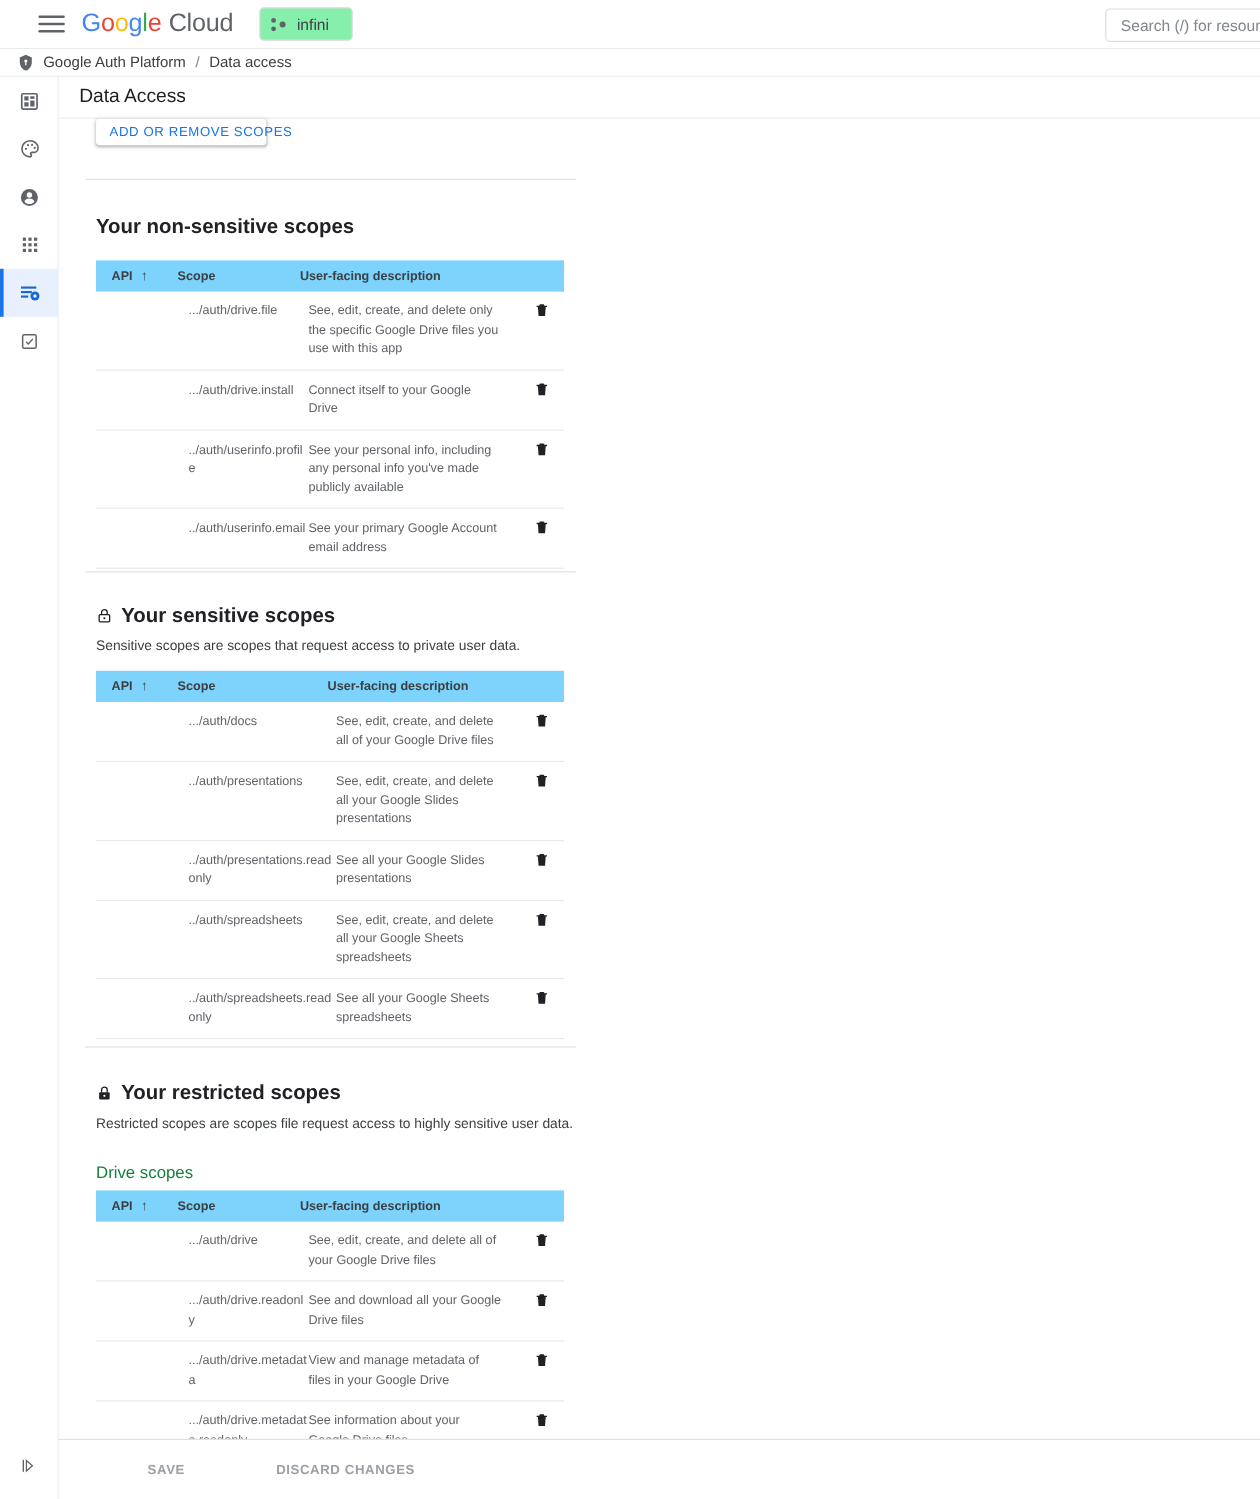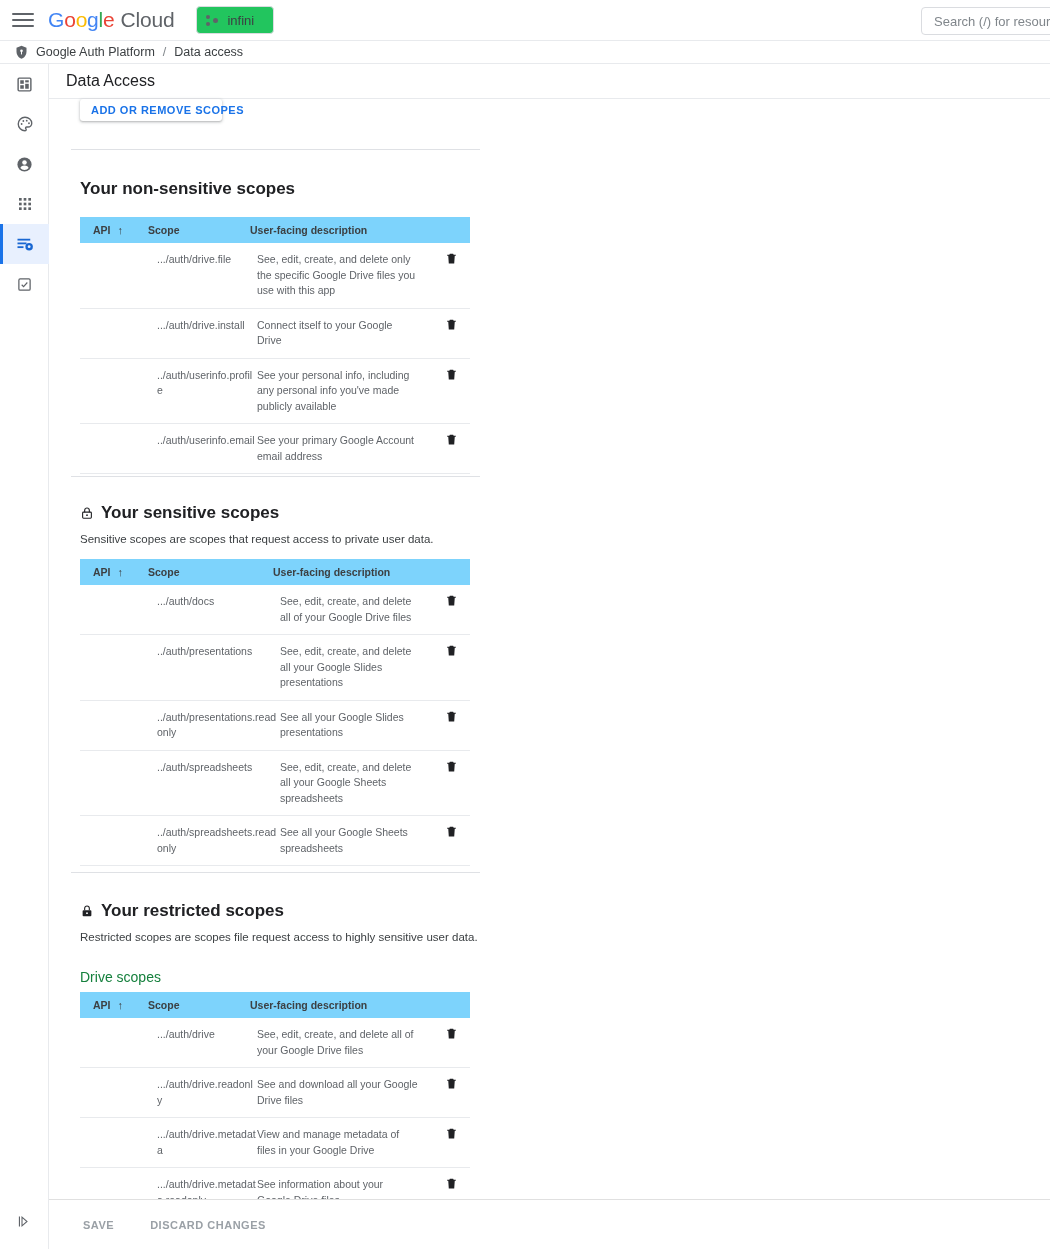--- a/index.html
+++ b/index.html
@@ -11,21 +11,21 @@
     color: #202124;
     overflow: hidden;
   }
 
   
   .appbar {
     position: absolute; top: 0; left: 0;
     width: 1050px; height: 41px;
     background: #fff;
     border-bottom: 1px solid #e8eaed;
-    display: flex; align-items: center;
+    display: flex; align-items: center; padding-left: 20px;
   }
   .hamburger {
     width: 22px; height: 22px; margin-left: 12px; margin-right: 12px;
     display: flex; flex-direction: column; justify-content: center; gap: 4px;
     cursor: pointer;
   }
   .hamburger span { display: block; height: 2px; background: #5f6368; border-radius: 1px; }
   .brand {
     font-size: 21px; letter-spacing: -0.2px;
     display: flex; align-items: baseline; gap: 6px;
@@ -35,21 +35,21 @@
   .brand .g-logo .b { color:#4285F4; } .brand .g-logo .r { color:#EA4335; }
   .brand .g-logo .y { color:#FBBC05; } .brand .g-logo .g { color:#34A853; }
   .brand .cloud { color: #5f6368; font-weight: 400; }
 
   .project-chip {
     margin-left: 22px;
     height: 28px; min-width: 78px;
     border: 1px solid #dadce0; border-radius: 4px;
     display: flex; align-items: center; gap: 8px;
     padding: 0 12px 0 9px;
-    font-size: 13px; color: #3c4043; cursor: pointer; background:#22c55e;
+    font-size: 13px; color: #3c4043; cursor: pointer; background:#86efac;
   }
   .chip-dots { position: relative; width: 13px; height: 13px; flex: none; }
   .chip-dots i { position:absolute; background:#5f6368; border-radius:50%; display:block; }
   .chip-dots i:nth-child(1){ width:4px;height:4px; left:0; top:1px; }
   .chip-dots i:nth-child(2){ width:4px;height:4px; left:0; top:8px; }
   .chip-dots i:nth-child(3){ width:5px;height:5px; left:7px; top:4px; }
 
   .search-wrap {
     position: absolute; left: 921px; top: 7px;
     width: 220px; height: 28px;
@@ -125,21 +125,21 @@
 
   .scopes-card {
     position: absolute; left: 31px; top: 0;
     width: 142px; height: 22px;
     background: #fff;
     border-radius: 3px;
     box-shadow: 0 1px 2px rgba(60,64,67,.28), 0 1px 3px 1px rgba(60,64,67,.12);
     display: flex; align-items: center; justify-content: center;
   }
   .scopes-btn {
-    font-size: 11px; font-weight: 700; letter-spacing: .5px;
+    font-size: 11px; font-weight: 400; letter-spacing: .5px;
     color: #1a73e8; cursor: pointer; background: none; border: none;
     font-family: "Liberation Sans", sans-serif;
     white-space: nowrap;
     margin-left: 33px;
   }
 
   .divider {
     position: absolute; left: 22px;
     width: 409px; height: 1px; background: #dfe1e5;
   }
@@ -191,20 +191,21 @@
     background: #fff;
     border-top: 1px solid #e0e0e0;
     display: flex; align-items: center;
     padding-left: 28px; gap: 24px;
   }
   .act-btn {
     font-size: 11px; font-weight: 600; letter-spacing: .5px;
     color: #9aa0a6; background: none; border: none;
     font-family: "Liberation Sans", sans-serif;
     cursor: default;
+    margin-left: 40px;
   }
 </style>
 </head>
 <body>
 
 <div class="appbar">
   <div class="hamburger">
     <span></span>
       <span></span>
       <span></span>

